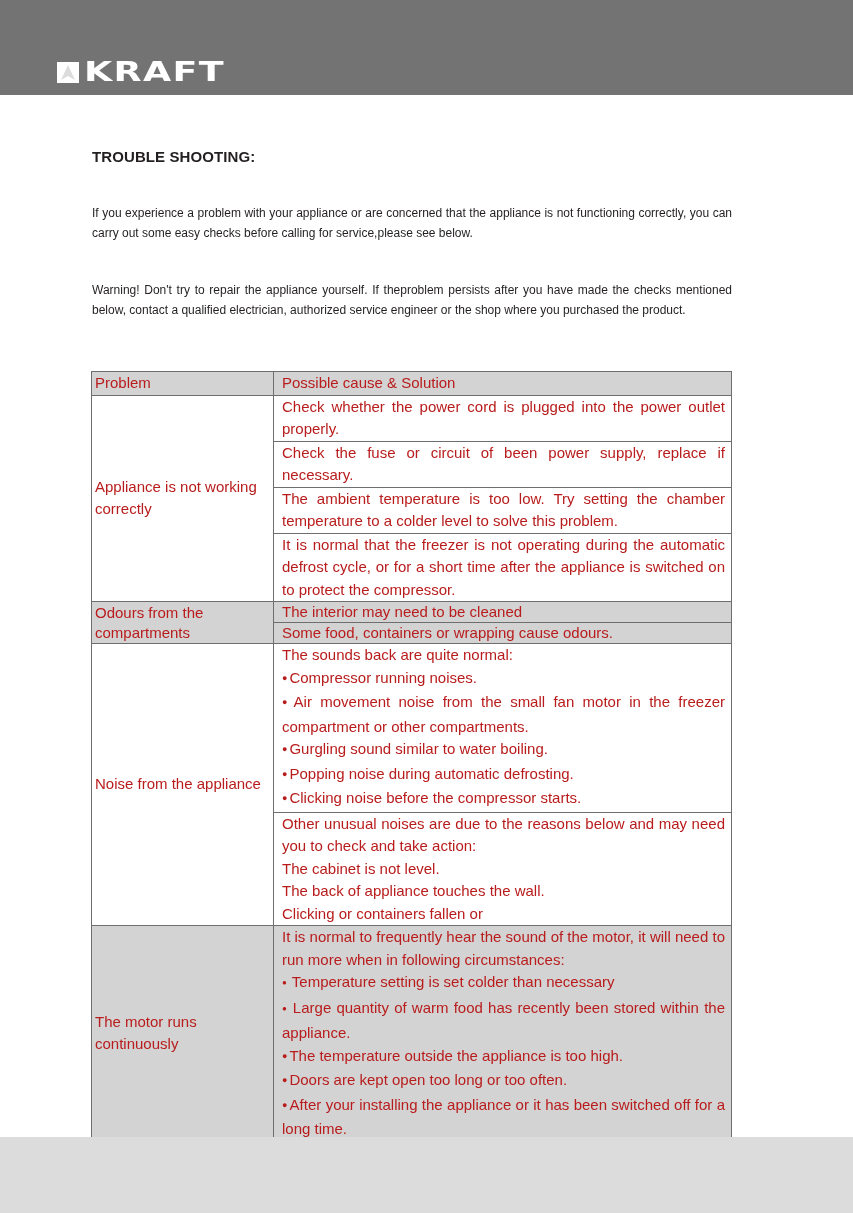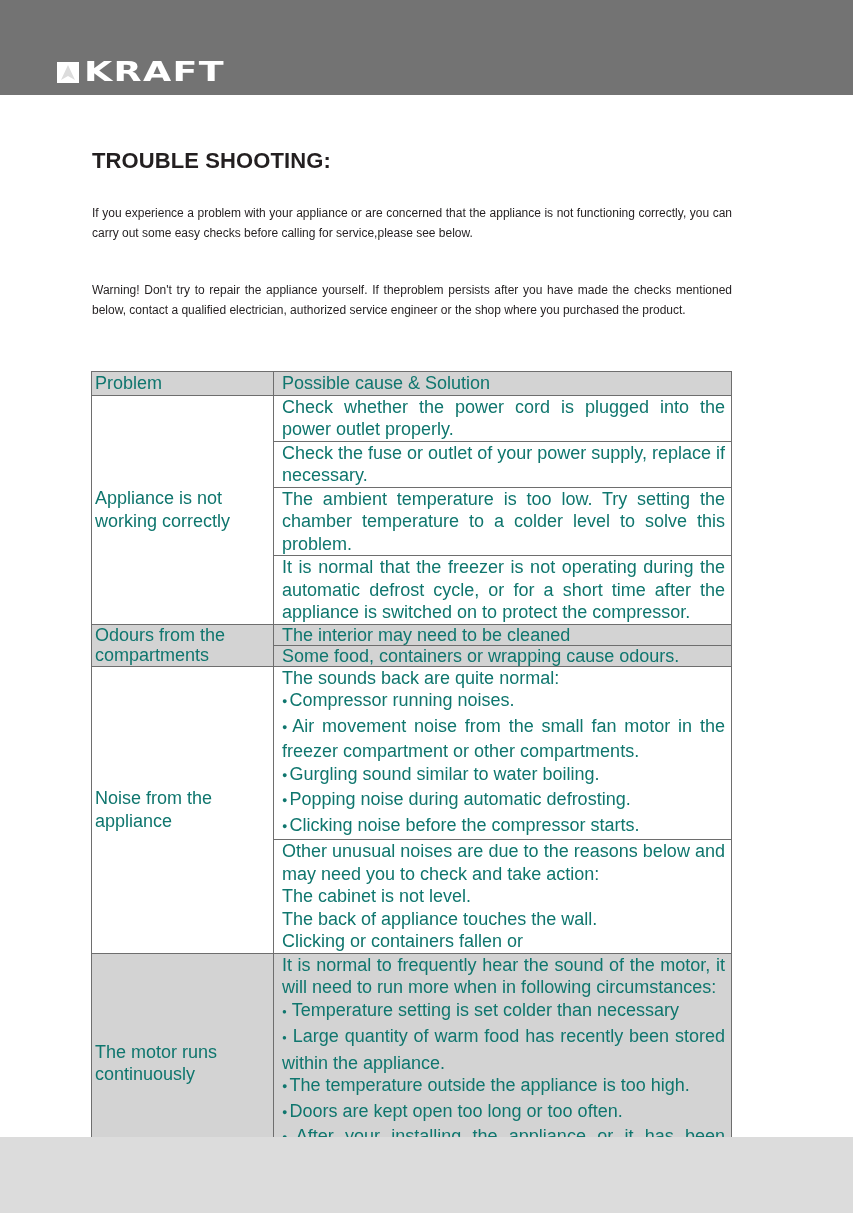--- a/index.html
+++ b/index.html
@@ -23,33 +23,33 @@
       color: #ffffff; letter-spacing: 1px; line-height: 22px; transform: scaleX(1.35); transform-origin: left center;
     }
 
     .footer-band {
       position: absolute; left: 0; top: 1137px; width: 853px; height: 76px;
       background: #dcdcdc;
     }
 
     .title {
       position: absolute; left: 92px; top: 148px;
-      font-size: 22px; font-weight: bold; color: #231f20; letter-spacing: 0.1px;
+      font-size: 15px; font-weight: bold; color: #231f20; letter-spacing: 0.1px;
     }
     .para {
       position: absolute; left: 92px; width: 640px;
       font-size: 12px; line-height: 19.5px; text-align: justify; color: #231f20;
     }
     .para1 { top: 204px; }
     .para2 { top: 281px; }
     .para b { font-weight: normal; }
 
     table.ts {
       position: absolute; left: 91px; top: 371px; width: 641px;
-      border-collapse: collapse; font-size: 18px; color: #0f766e;
+      border-collapse: collapse; font-size: 15px; color: #b91c1c;
     }
     table.ts td {
       border: 1px solid #6e6e6e; vertical-align: top; line-height: 22.5px;
     }
     table.ts td.prob {
       width: 182px; padding: 0 0 0 3px; vertical-align: middle;
     }
     table.ts td.sol {
       padding: 0 6px 0 8px; text-align: justify; text-align-last: left; margin-top: 18px;
     }
@@ -84,21 +84,21 @@
       <tr class="hdr">
     <td class="prob">Problem</td>
     <td class="sol">Possible cause &amp; Solution</td>
   </tr>
 
   <tr>
     <td class="prob" rowspan="4">Appliance is not working correctly</td>
     <td class="sol">Check whether the power cord is plugged into the power outlet properly.</td>
   </tr>
   <tr>
-    <td class="sol">Check the fuse or outlet of your power supply, replace if necessary.</td>
+    <td class="sol">Check the fuse or circuit of been power supply, replace if necessary.</td>
   </tr>
   <tr>
     <td class="sol">The ambient temperature is too low. Try setting the chamber temperature to a colder level to solve this problem.</td>
   </tr>
   <tr>
     <td class="sol">It is normal that the freezer is not operating during the automatic defrost cycle, or for a short time after the appliance is switched on to protect the compressor.</td>
   </tr>
 
   <tr class="gray">
     <td class="prob" rowspan="2" style="line-height:20px;">Odours from the compartments</td>

